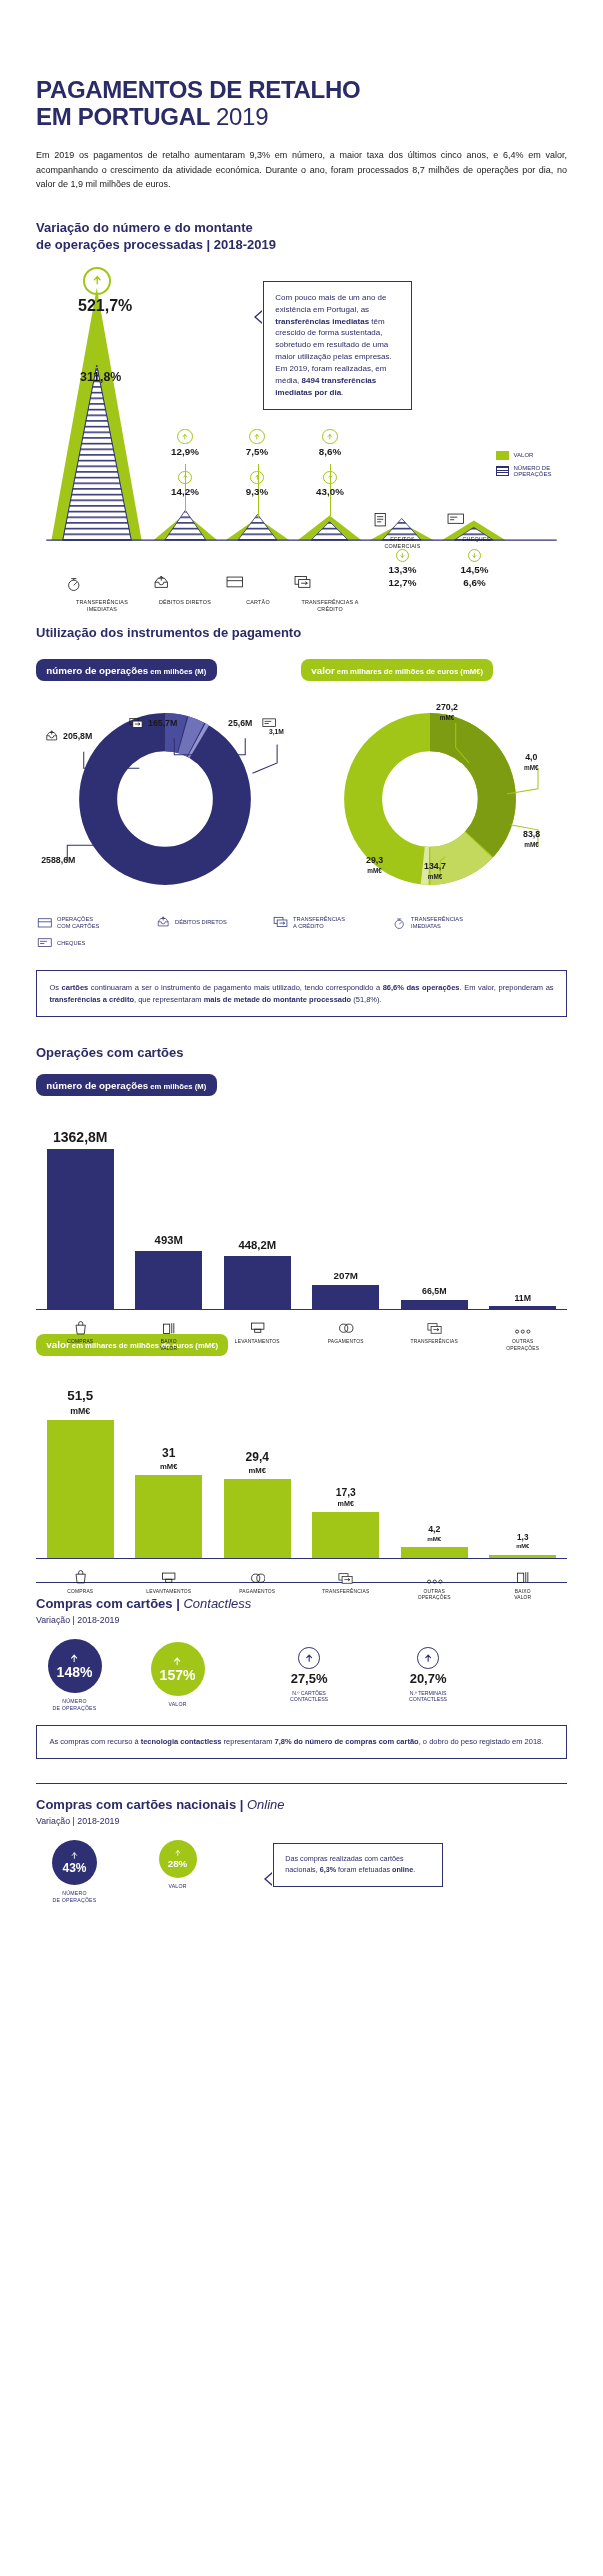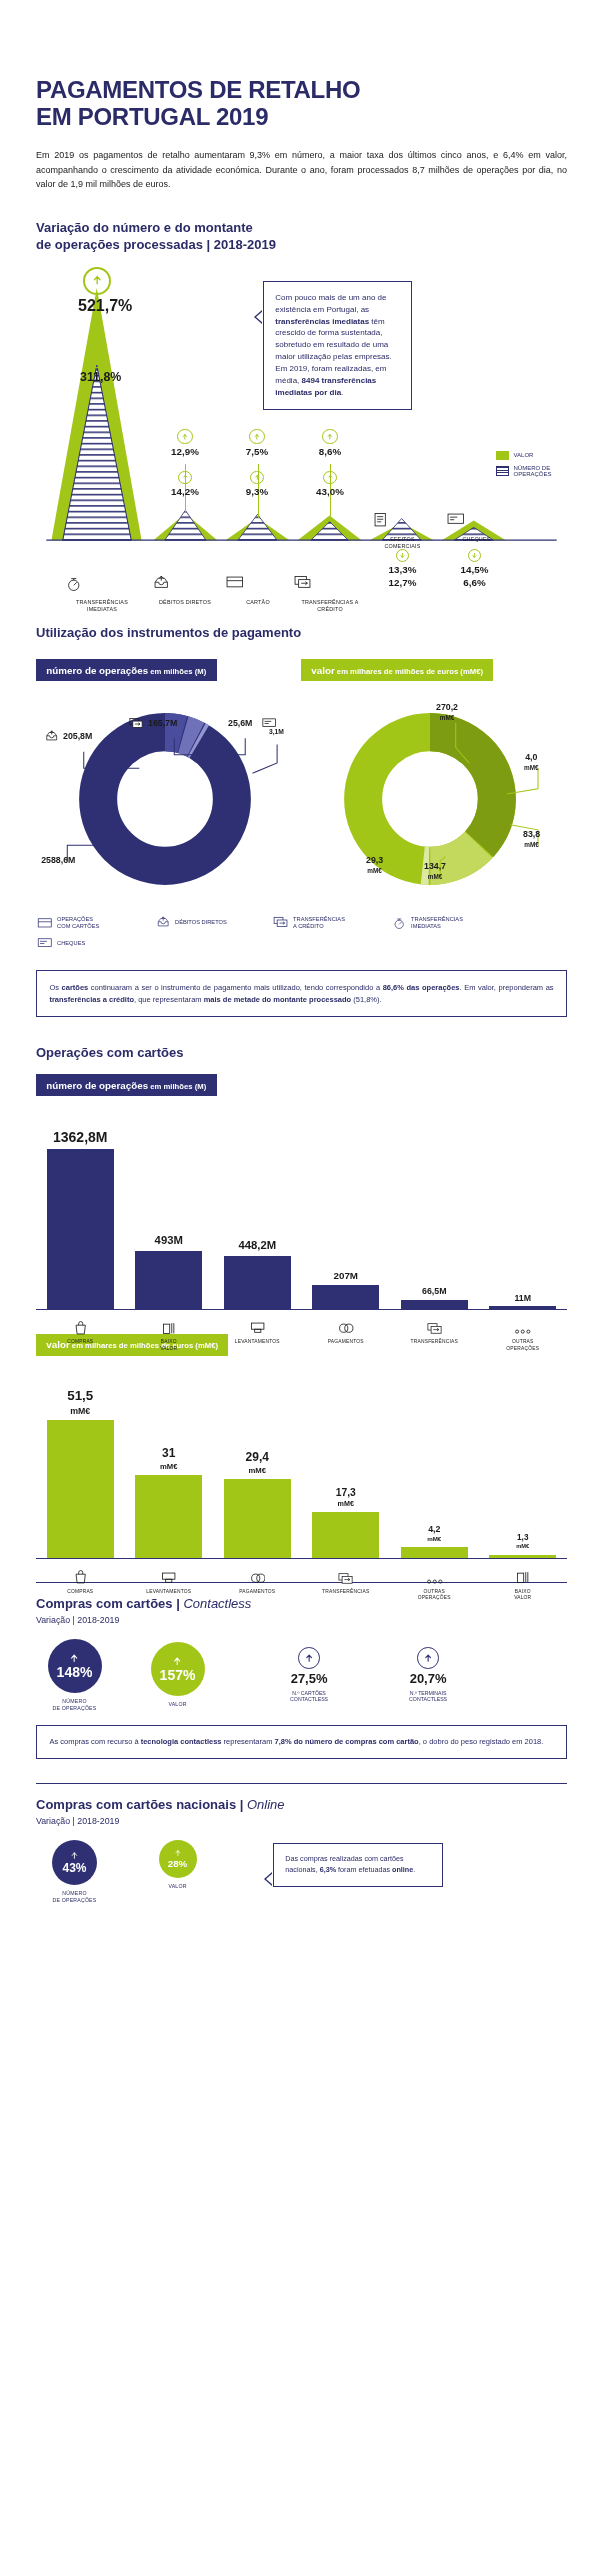--- a/index.html
+++ b/index.html
@@ -13,38 +13,38 @@
   .page { width:603px; position:relative; padding:0 0 31px 0; }
 
   
   .wrap { padding:0 36px; }
   .navy { color:#2b2b68; }
 
   h1.title {
     font-size:24px; font-weight:bold; line-height:1.12;
     letter-spacing:-0.3px; color:#2b2b68; margin-top:77px;
   }
-  h1.title .year { font-weight:bold; }
+  h1.title .year { font-weight:normal; }
 
   p.intro {
     margin-top:17.5px; font-size:9px; line-height:1.62;
     color:#1a1a1a; text-align:justify; font-family:"Liberation Sans",sans-serif;
     width:531px;
   }
 
   h2.sec {
     font-size:13px; font-weight:bold; color:#2b2b68;
     line-height:1.28; margin-top:28px;
   }
   h2.sec .light { font-weight:normal; font-style:italic; }
   h3.subsec { font-size:8.8px; color:#2b2b68; margin-top:3.1px; font-weight:normal;}
 
   .bar-header {
     background:#2e3073; color:#fff; font-weight:bold;
-    font-size:9.8px; padding:5.7px 10.3px; margin-top:12.4px; display:inline-block;
+    font-size:9.8px; padding:5.7px 10.3px; margin-top:12.4px; display:inline-block;border-radius:8px;
   }
   .bar-header .sm { font-size:7.7px; font-weight:bold; }
   .bar-header.greenbg { background:#a2c617; color:#fff;}
 
   
   .chart1 { position:relative; height:330px; margin-top:13.4px; }
   .chart1 svg { position:absolute; left:0; top:0; }
   .mark { position:absolute; text-align:center; }
   .circ {
     width:20.6px;height:20.6px;border-radius:50%;

